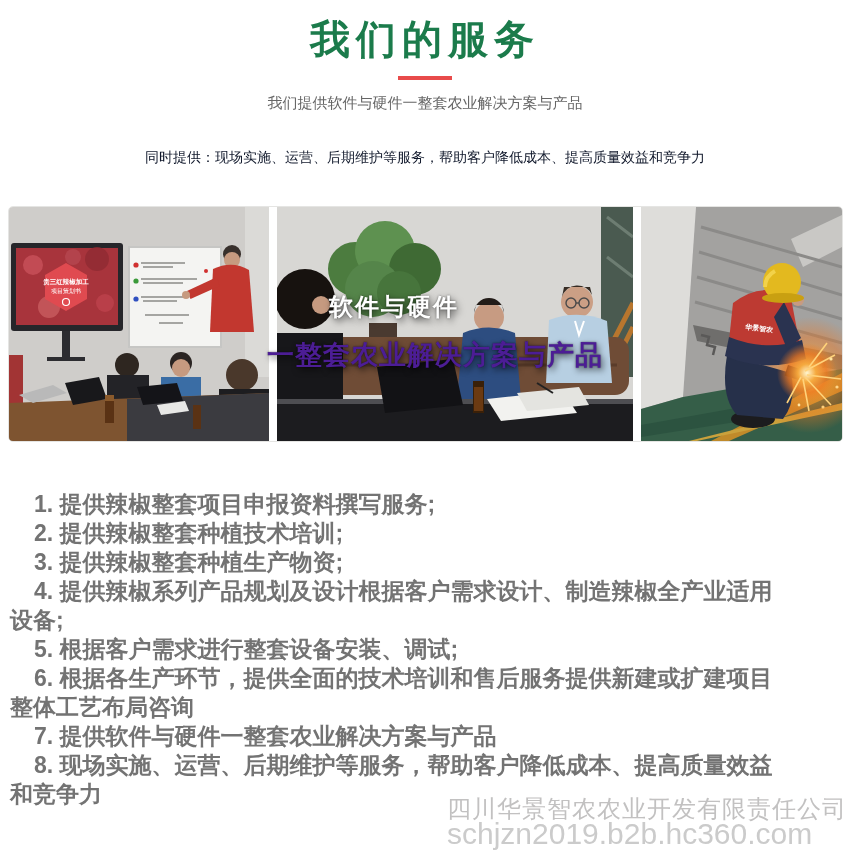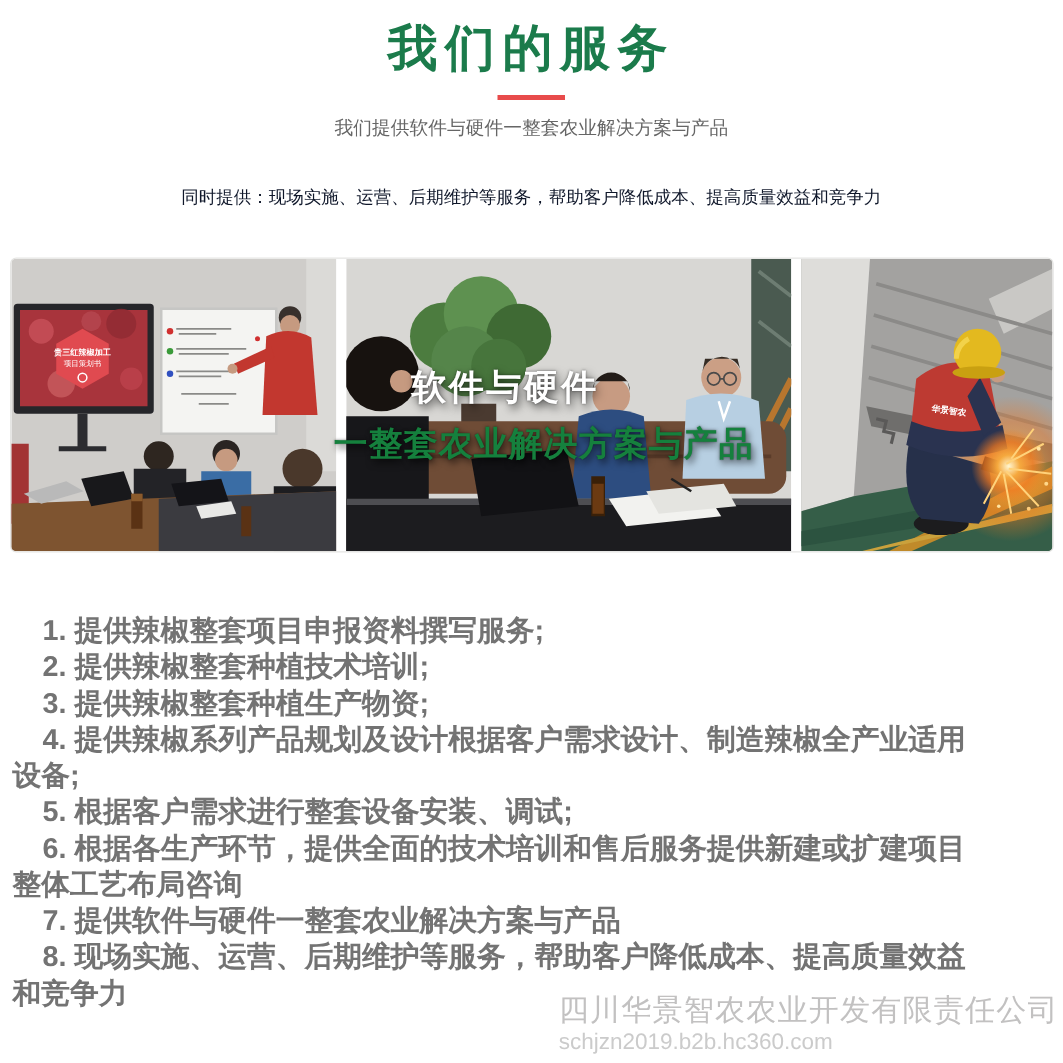--- a/index.html
+++ b/index.html
@@ -18,36 +18,36 @@
   .banner{
     margin:40px 7px 0 8px;height:234px;display:flex;gap:8px;background:#fff;
     border:1px solid #e5e5e3;border-radius:5px;position:relative;overflow:hidden;
   }
   .photo{height:234px;flex:0 0 auto;}
   .photo svg{display:block;width:100%;height:100%;}
   .p1{width:260px;} .p2{width:356px;} .p3{width:201px;}
 
   .banner-overlay{position:absolute;left:0;top:0;width:100%;height:100%;pointer-events:none;}
   .ov-title{
-    position:absolute;left:320px;top:84px;font-size:28px;font-weight:bold;color:#ffffff;
+    position:absolute;left:320px;top:84px;font-size:24px;font-weight:bold;color:#ffffff;
     letter-spacing:2px;text-shadow:2px 3px 7px rgba(0,0,0,.65),0 0 2px rgba(0,0,0,.5);white-space:nowrap;
   }
   .ov-sub{
-    position:absolute;left:258px;top:130px;font-size:27px;font-weight:bold;color:#15803d;
+    position:absolute;left:258px;top:130px;font-size:27px;font-weight:bold;color:#4c1d95;
     letter-spacing:1px;text-shadow:2px 3px 6px rgba(0,0,0,.65),0 0 2px rgba(0,0,0,.5);white-space:nowrap;
   }
 
   .services{margin:48px 0 0 10px;width:772px;}
   .service-item{
     font-size:23px;line-height:29px;font-weight:bold;color:#737373;text-indent:24px;
   }
 
   .watermark{position:absolute;right:3px;top:795px;}
   .wm-company{font-size:24px;line-height:27px;color:#c2c1c1;letter-spacing:1px;}
-  .wm-site{font-size:18px;line-height:23px;color:#cbcbcb;}
+  .wm-site{font-size:30px;line-height:23px;color:#cbcbcb;}
 </style>
 </head>
 <body>
 
 <div class="page-header">
   <h1 class="page-title">我们的服务</h1>
   <div class="title-underline"></div>
   <p class="subtitle">我们提供软件与硬件一整套农业解决方案与产品</p>
   <p class="tagline">同时提供：现场实施、运营、后期维护等服务，帮助客户降低成本、提高质量效益和竞争力</p>
 </div>

